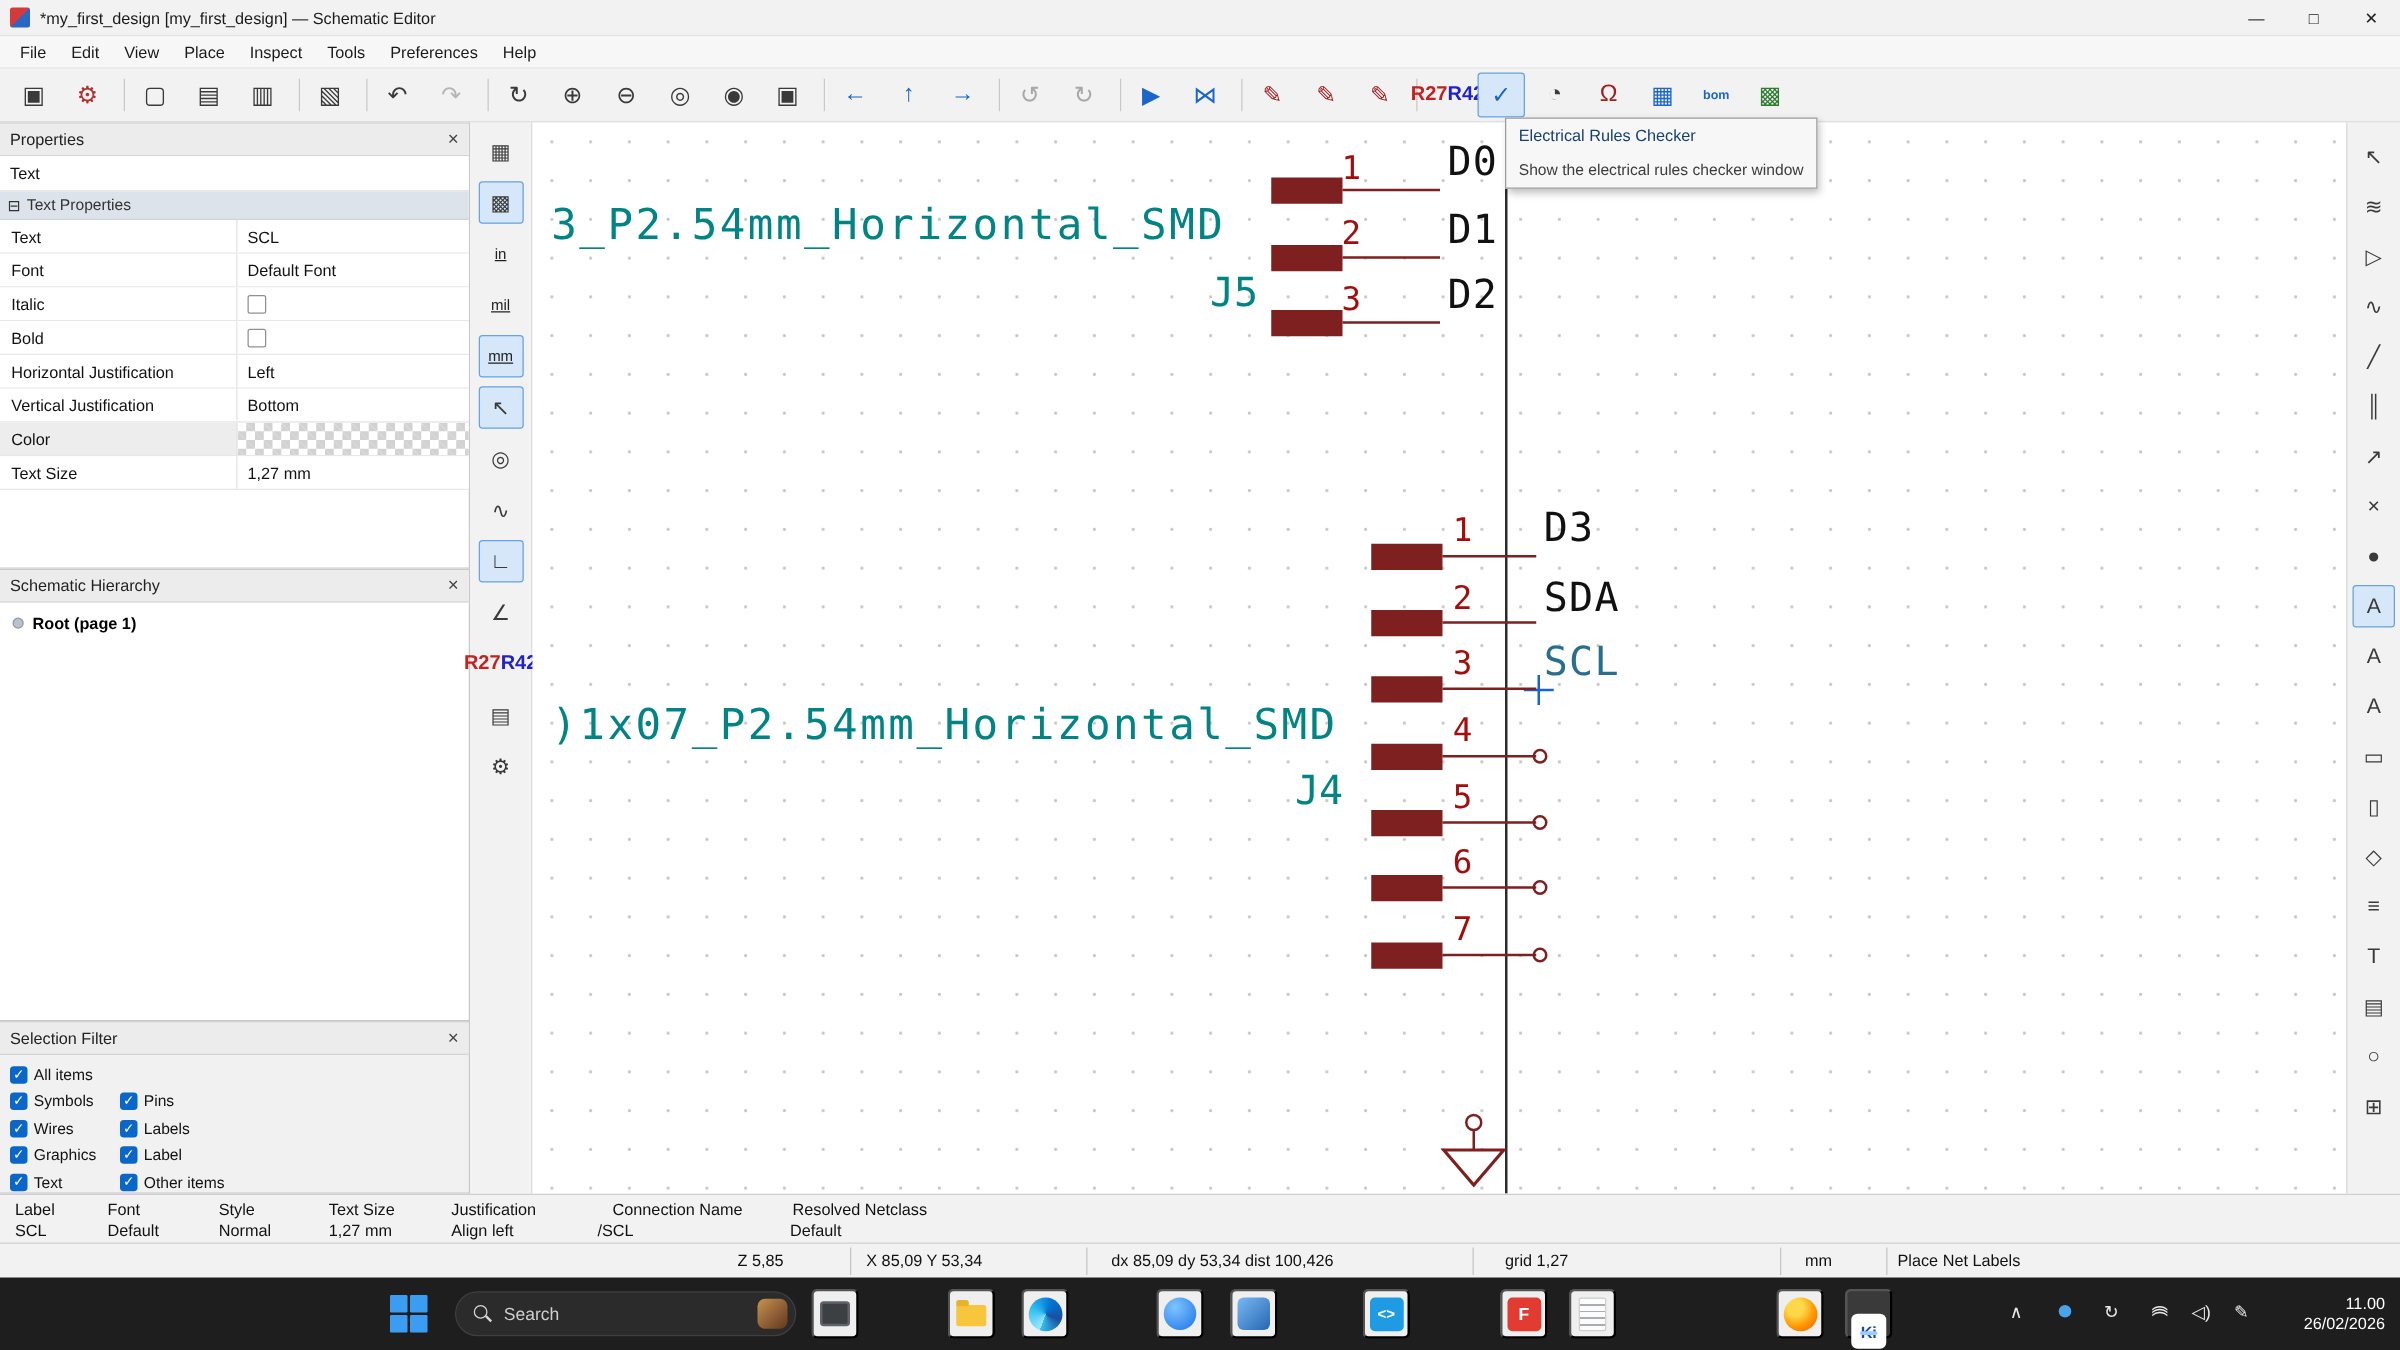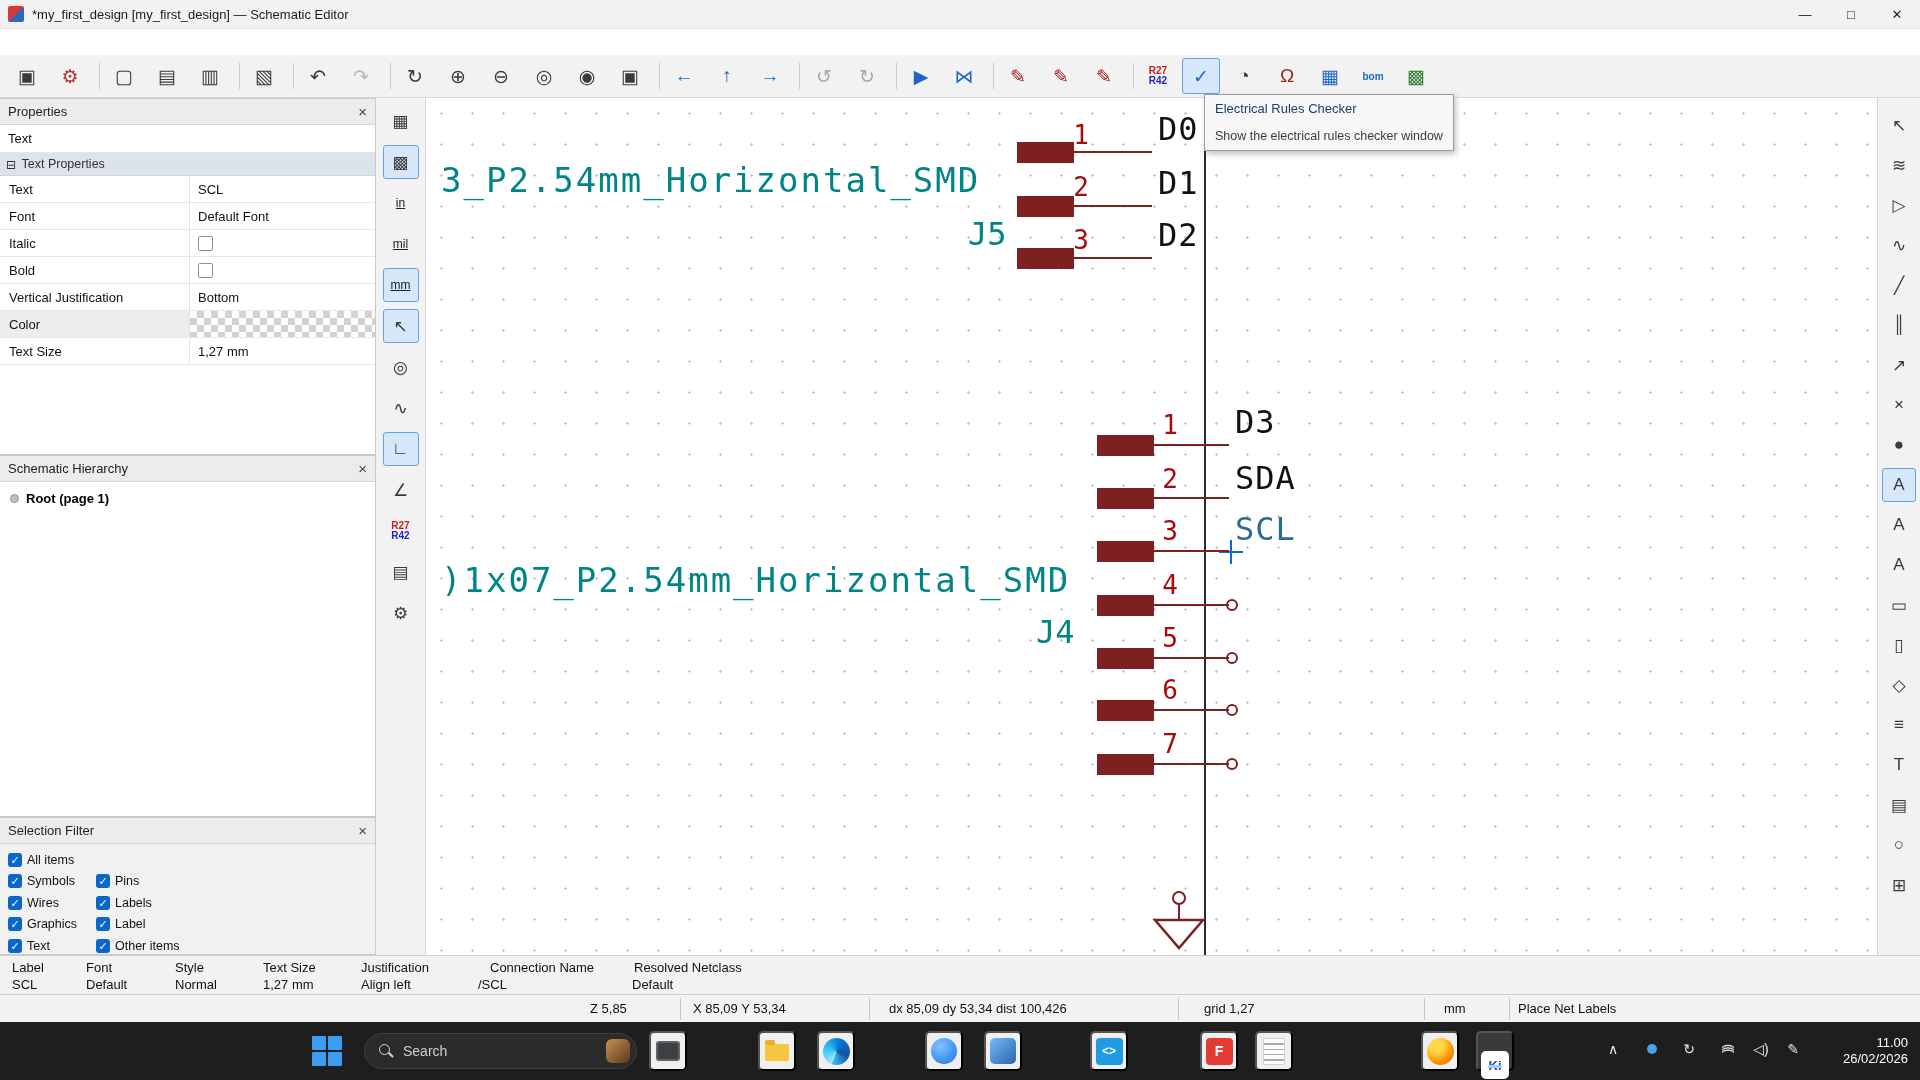--- a/index.html
+++ b/index.html
@@ -15,21 +15,21 @@
 
 
 .menubar{position:absolute;top:29px;height:26px;width:100%;background:#f7f7f7;display:flex;align-items:center;padding-left:6px;border-bottom:1px solid #e3e3e3;}
 .menu-item{padding:3px 10px;font-size:13px;color:#1a1a1a;background:none;border:none;}
 
 
 .toolbar{position:absolute;top:55px;height:43px;width:100%;background:#f2f2f2;display:flex;align-items:center;padding-left:8px;border-bottom:1px solid #d8d8d8;}
 .tbtn{width:38px;height:36px;margin-right:5px;border:1px solid transparent;border-radius:3px;background:transparent;display:flex;align-items:center;justify-content:center;font-size:19px;flex:none;}
 .tbtn.active{background:#d5e7f8;border-color:#66a3e0;}
 .tsep{width:1px;height:26px;background:#c9c9c9;margin:0 5px;flex:none;}
-.refs{display:flex;flex-direction:column;line-height:10px;font-size:10px;font-weight:bold;font-family:"Liberation Sans",sans-serif;}
+.refs{display:flex;flex-direction:row;line-height:10px;font-size:16px;font-weight:bold;font-family:"Liberation Sans",sans-serif;}
 .refs .r1{color:#c22222;}.refs .r2{color:#2222cc;}
 .tinytext{font-size:10px;font-weight:bold;}
 
 
 .panel{position:absolute;left:0;width:376px;background:#fff;border:1px solid #c9c9c9;border-left:none;}
 #panel-props{top:98px;height:357px;}
 #panel-hier{top:455px;height:362px;}
 #panel-filter{top:817px;height:138px;background:#f1f1f1;}
 .phead{height:26px;background:#ececec;display:flex;align-items:center;padding:0 8px;font-size:13px;color:#222;border-bottom:1px solid #d5d5d5;}
 .phead .x{margin-left:auto;border:none;background:none;font-size:15px;color:#444;}
@@ -119,20 +119,30 @@
   <div class="titlebar">
     <div class="appico"></div>
     <div class="title">*my_first_design [my_first_design] — Schematic Editor</div>
     <div class="wctrl">
         <button>—</button>
         <button>□</button>
         <button>✕</button>
       </div>
   </div>
 
+  <div class="menubar">
+      <button class="menu-item">File</button>
+      <button class="menu-item">Edit</button>
+      <button class="menu-item">View</button>
+      <button class="menu-item">Place</button>
+      <button class="menu-item">Inspect</button>
+      <button class="menu-item">Tools</button>
+      <button class="menu-item">Preferences</button>
+      <button class="menu-item">Help</button>
+    </div>
 
   <div class="toolbar">
       <button class="tbtn">
         <span style="color: rgb(58, 58, 58);">▣</span>
       </button>
       <button class="tbtn">
         <span style="color: rgb(176, 48, 48);">⚙</span>
       </button>
       <div class="tsep"></div>
       <button class="tbtn">
@@ -258,20 +268,24 @@
           <div class="plabel">Italic</div>
           <div class="pvalue">
             <span class="ubox"></span>
           </div>
         </div>
         <div class="prow">
           <div class="plabel">Bold</div>
           <div class="pvalue">
             <span class="ubox"></span>
           </div>
+        </div>
+        <div class="prow">
+          <div class="plabel">Horizontal Justification</div>
+          <div class="pvalue">Left</div>
         </div>
         <div class="prow">
           <div class="plabel">Vertical Justification</div>
           <div class="pvalue">Bottom</div>
         </div>
         <div class="prow gray">
           <div class="plabel">Color</div>
           <div class="pvalue">
             <div class="checker"></div>
           </div>

